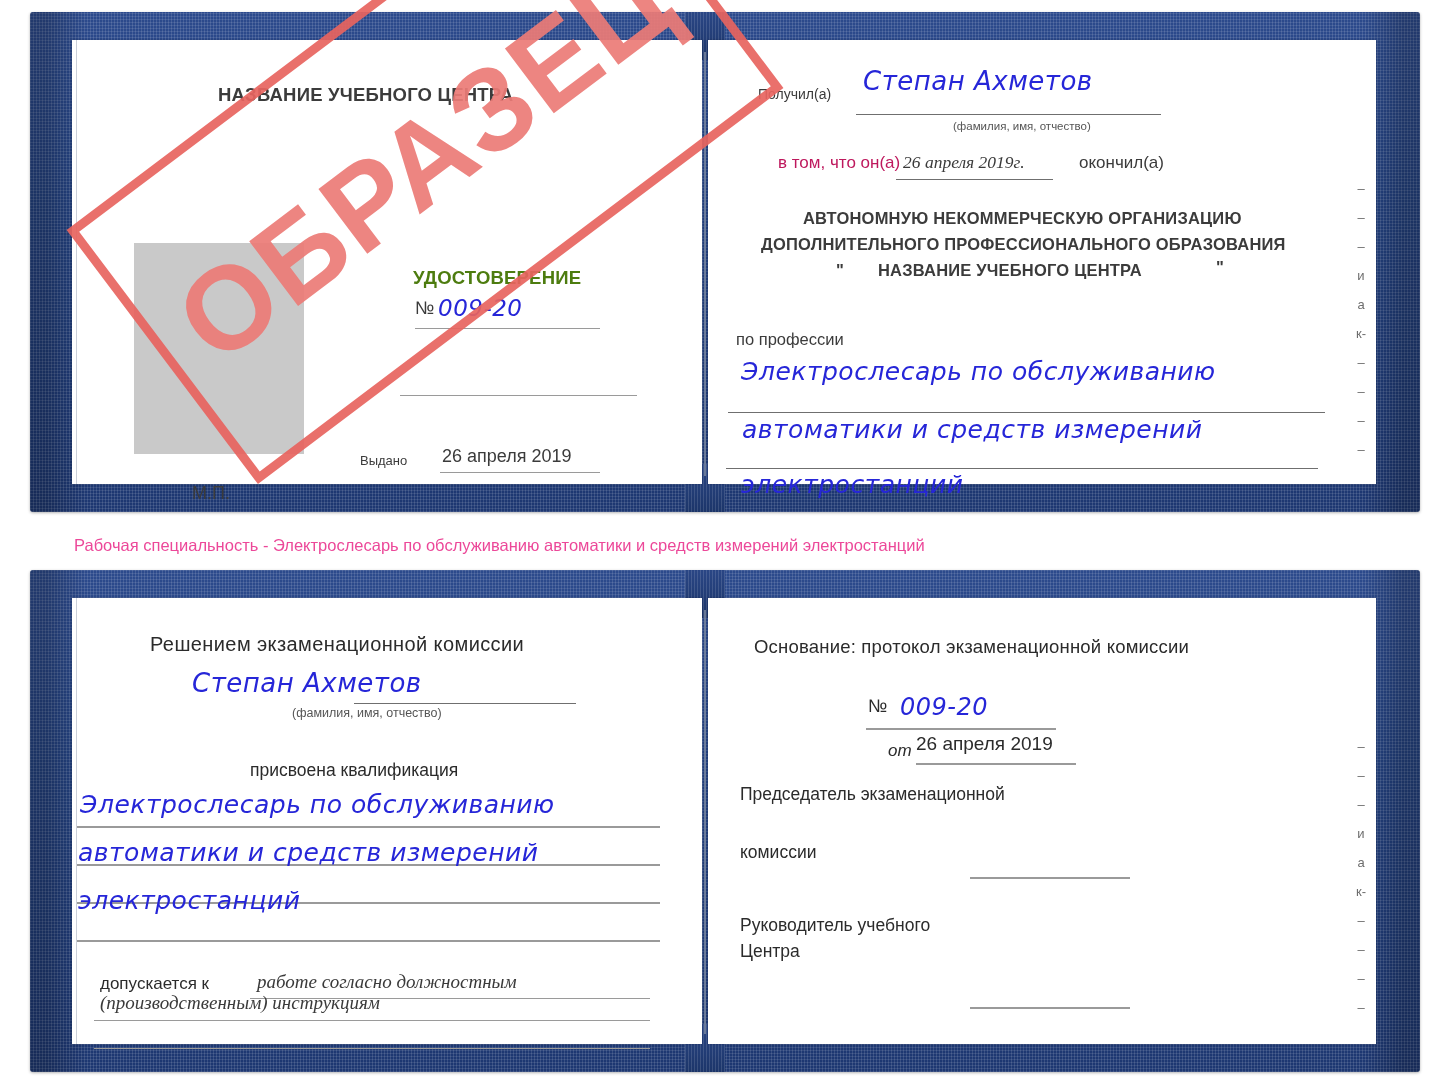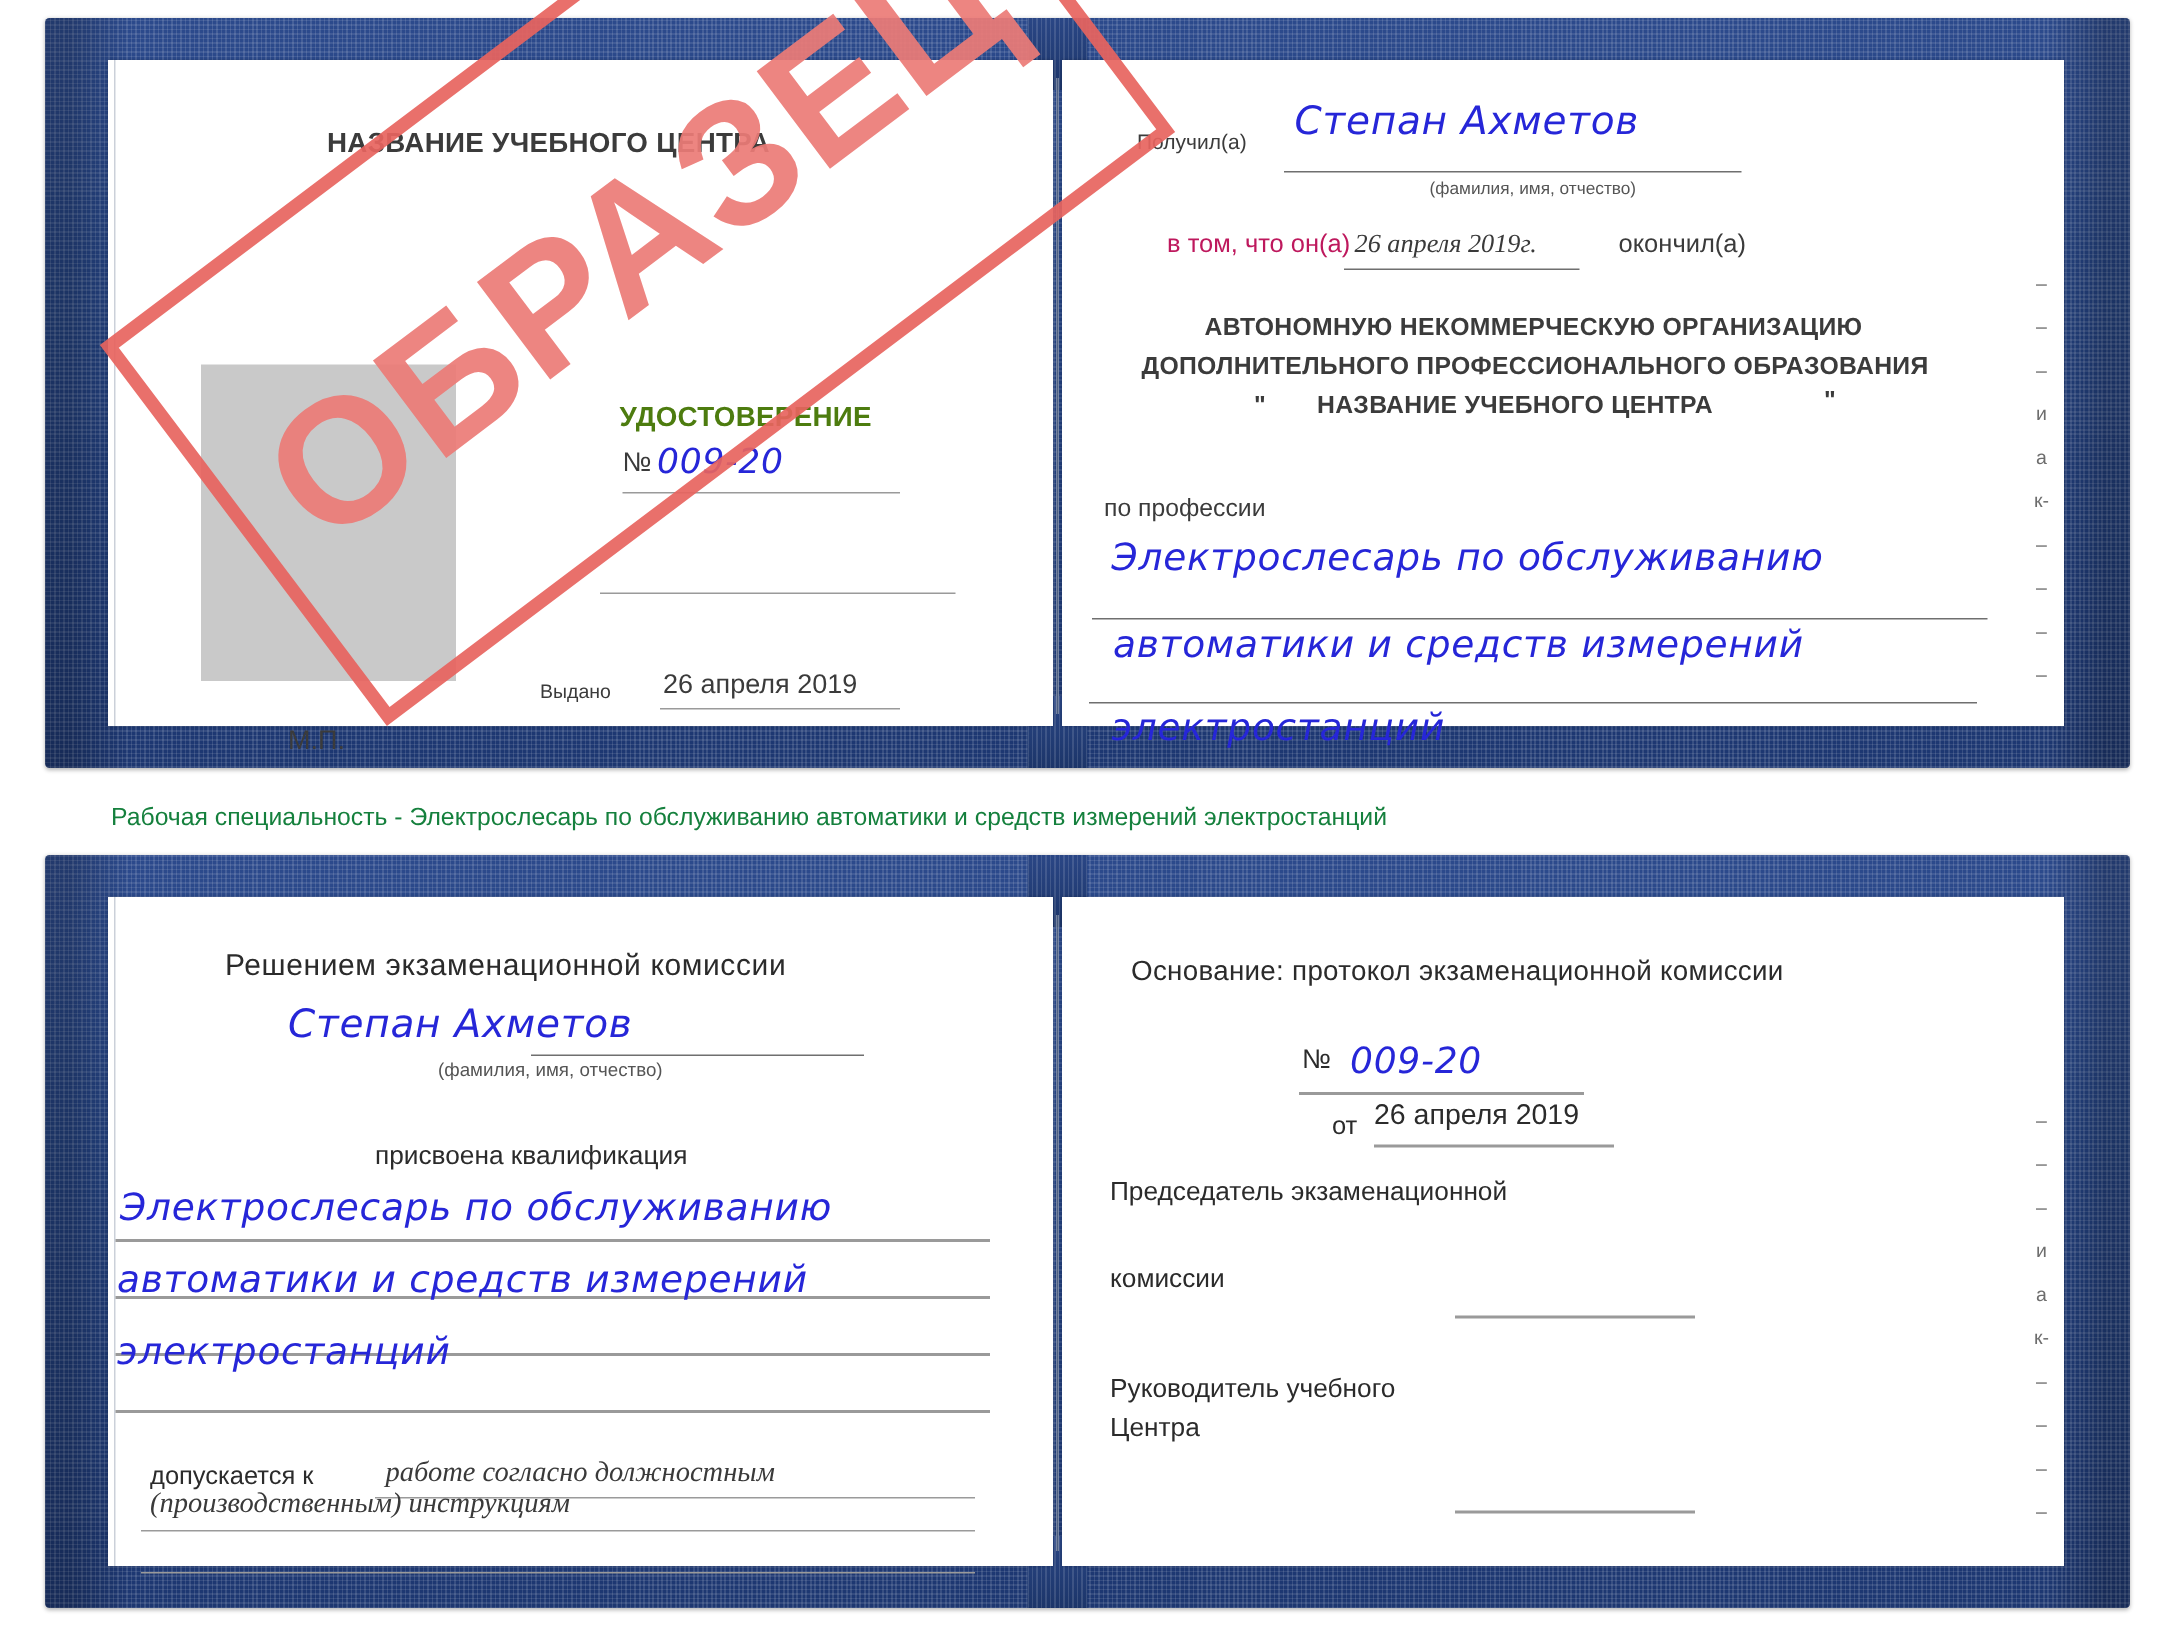--- a/index.html
+++ b/index.html
@@ -77,21 +77,21 @@
     font-family:"Liberation Sans","DejaVu Sans",sans-serif;
     font-weight:bold;
     color:#ec7b77;
     font-size:118px;
     letter-spacing:2px;
     line-height:1;
     white-space:nowrap;
   }
 
   .caption{
-    position:absolute;font-size:16.5px;color:#15803d;line-height:25px;
+    position:absolute;font-size:16.5px;color:#ec4899;line-height:25px;
     width:1010px;
   }
 </style>
 </head>
 <body>
 
 <div class="cert" style="left:30px;top:12px;width:1390px;height:500px;">
 
   <div class="cert-cover"></div>
   <div class="cover-inner-shade"></div>
@@ -212,21 +212,21 @@
   <div class="hinge" style="left:674px;top:40px;height:424px;"></div>
 
   <div class="page" style="left:678px;top:28px;width:668px;height:446px;">
 
     <div class="t" style="left:46px;top:38px;font-size:18.5px;color:#2b2b2b;letter-spacing:.2px;">Основание: протокол экзаменационной комиссии</div>
 
     <div class="t" style="left:160px;top:98px;font-size:18px;color:#2b2b2b;">№</div>
     <div class="t hand" style="left:192px;top:95px;font-size:24px;">009-20</div>
     <div class="rule" style="left:158px;top:130px;width:190px;height:2px;"></div>
 
-    <div class="t" style="left:180px;top:143px;font-size:17px;color:#2b2b2b;">от</div>
+    <div class="t" style="left:180px;top:143px;font-size:17px;color:#2b2b2b;font-style:italic;">от</div>
     <div class="t" style="left:208px;top:135px;font-size:19px;color:#2b2b2b;">26 апреля 2019</div>
     <div class="rule" style="left:208px;top:165px;width:160px;height:2px;"></div>
 
     <div class="t" style="left:32px;top:186px;font-size:17.5px;color:#2b2b2b;">Председатель экзаменационной</div>
     <div class="t" style="left:32px;top:212px;font-size:17.5px;color:#2b2b2b;margin-top:32px;">комиссии</div>
     <div class="rule" style="left:262px;top:279px;width:160px;height:2px;"></div>
 
     <div class="t" style="left:32px;top:317px;font-size:17.5px;color:#2b2b2b;">Руководитель учебного</div>
     <div class="t" style="left:32px;top:343px;font-size:17.5px;color:#2b2b2b;text-align:center;">Центра</div>
     <div class="rule" style="left:262px;top:409px;width:160px;height:2px;"></div>

